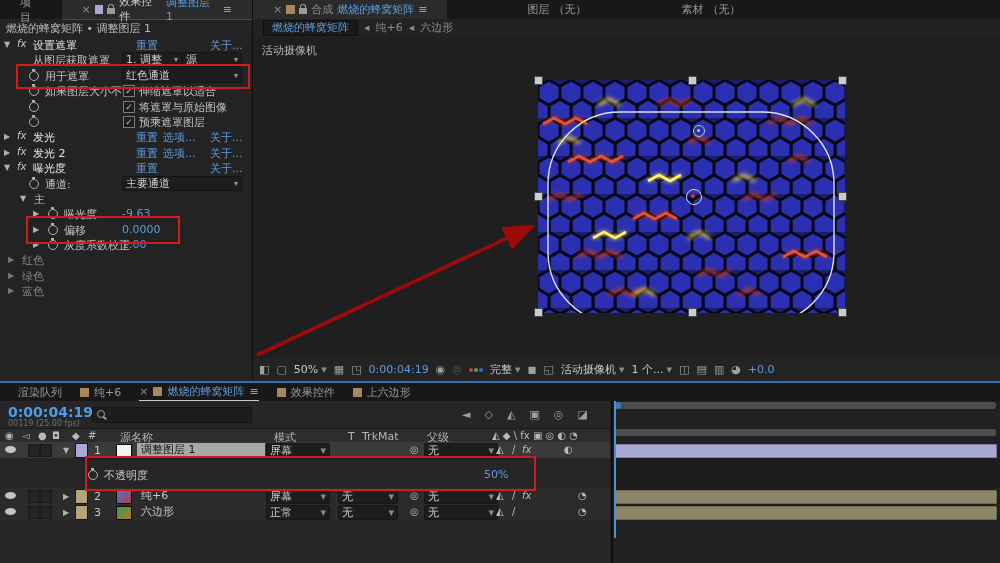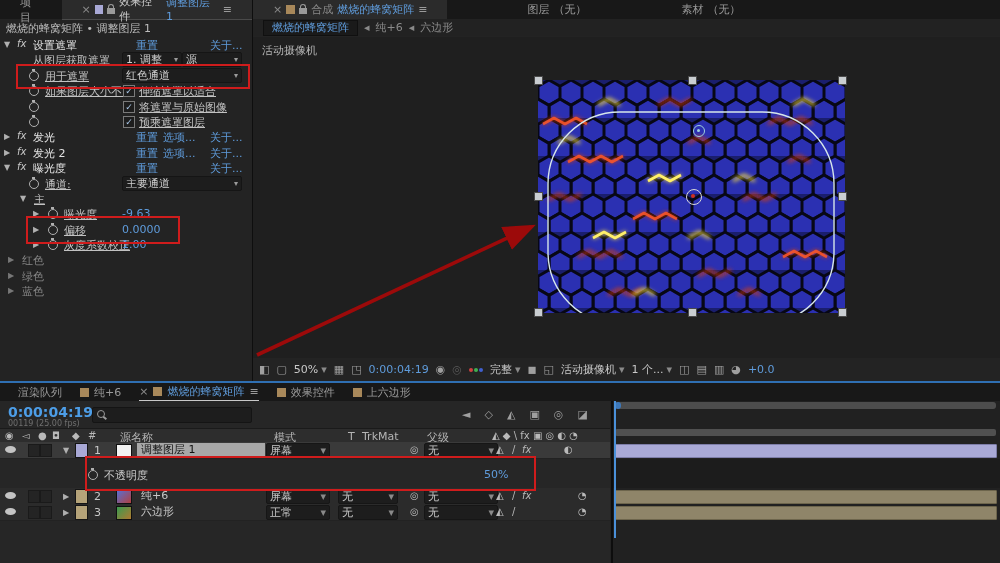--- a/index.html
+++ b/index.html
@@ -19,21 +19,21 @@
   .lock{display:inline-block;width:8px;height:6px;background:#9a9a9a;position:relative;margin-top:3px;}
   .lock:before{content:'';position:absolute;left:1px;top:-4px;width:4px;height:4px;border:1.5px solid #9a9a9a;border-bottom:none;border-radius:3px 3px 0 0;}
   
   .fx-panel{position:absolute;left:0;top:0;width:252px;height:381px;background:#232323;border-right:1px solid #0e0e0e;}
   .crumb{position:absolute;left:6px;top:21px;color:#bdbdbd;}
   .fx-rows{position:absolute;left:0;top:37px;right:0;}
   .erow{position:relative;height:15.4px;}
   .erow .tri{position:absolute;font-size:8px;color:#b0b0b0;top:3px;}
   .fxit{position:absolute;font-style:italic;color:#c8c8c8;font-size:10px;top:1px;}
   .ename{position:absolute;color:#e2e2e2;top:1px;}
-  .elabel{position:absolute;color:#c2c2c2;top:1px;text-decoration:underline;}
+  .elabel{position:absolute;color:#c2c2c2;top:1px;}
   .edim{position:absolute;color:#858585;top:1px;}
   .lnk{position:absolute;color:#5f9cdc;top:1px;}
   .val{position:absolute;color:#5f9cdc;top:1px;}
   .sw{position:absolute;width:8px;height:8px;border:1px solid #b0b0b0;border-radius:50%;top:3px;}
   .sw:before{content:'';position:absolute;left:2px;top:-3px;width:3px;height:2px;background:#b0b0b0;}
   .dd{position:absolute;height:13px;background:#1d1d1d;border:1px solid #151515;border-radius:2px;top:0;
       display:flex;align-items:center;justify-content:space-between;padding:0 3px;color:#cfcfcf;}
   .dd .caret{color:#9a9a9a;font-size:8px;margin-left:3px;}
   .cb{position:absolute;width:10px;height:10px;background:#1d1d1d;border:1px solid #7a7a7a;top:2px;
       font-size:9px;line-height:10px;text-align:center;color:#a9c7e8;}

